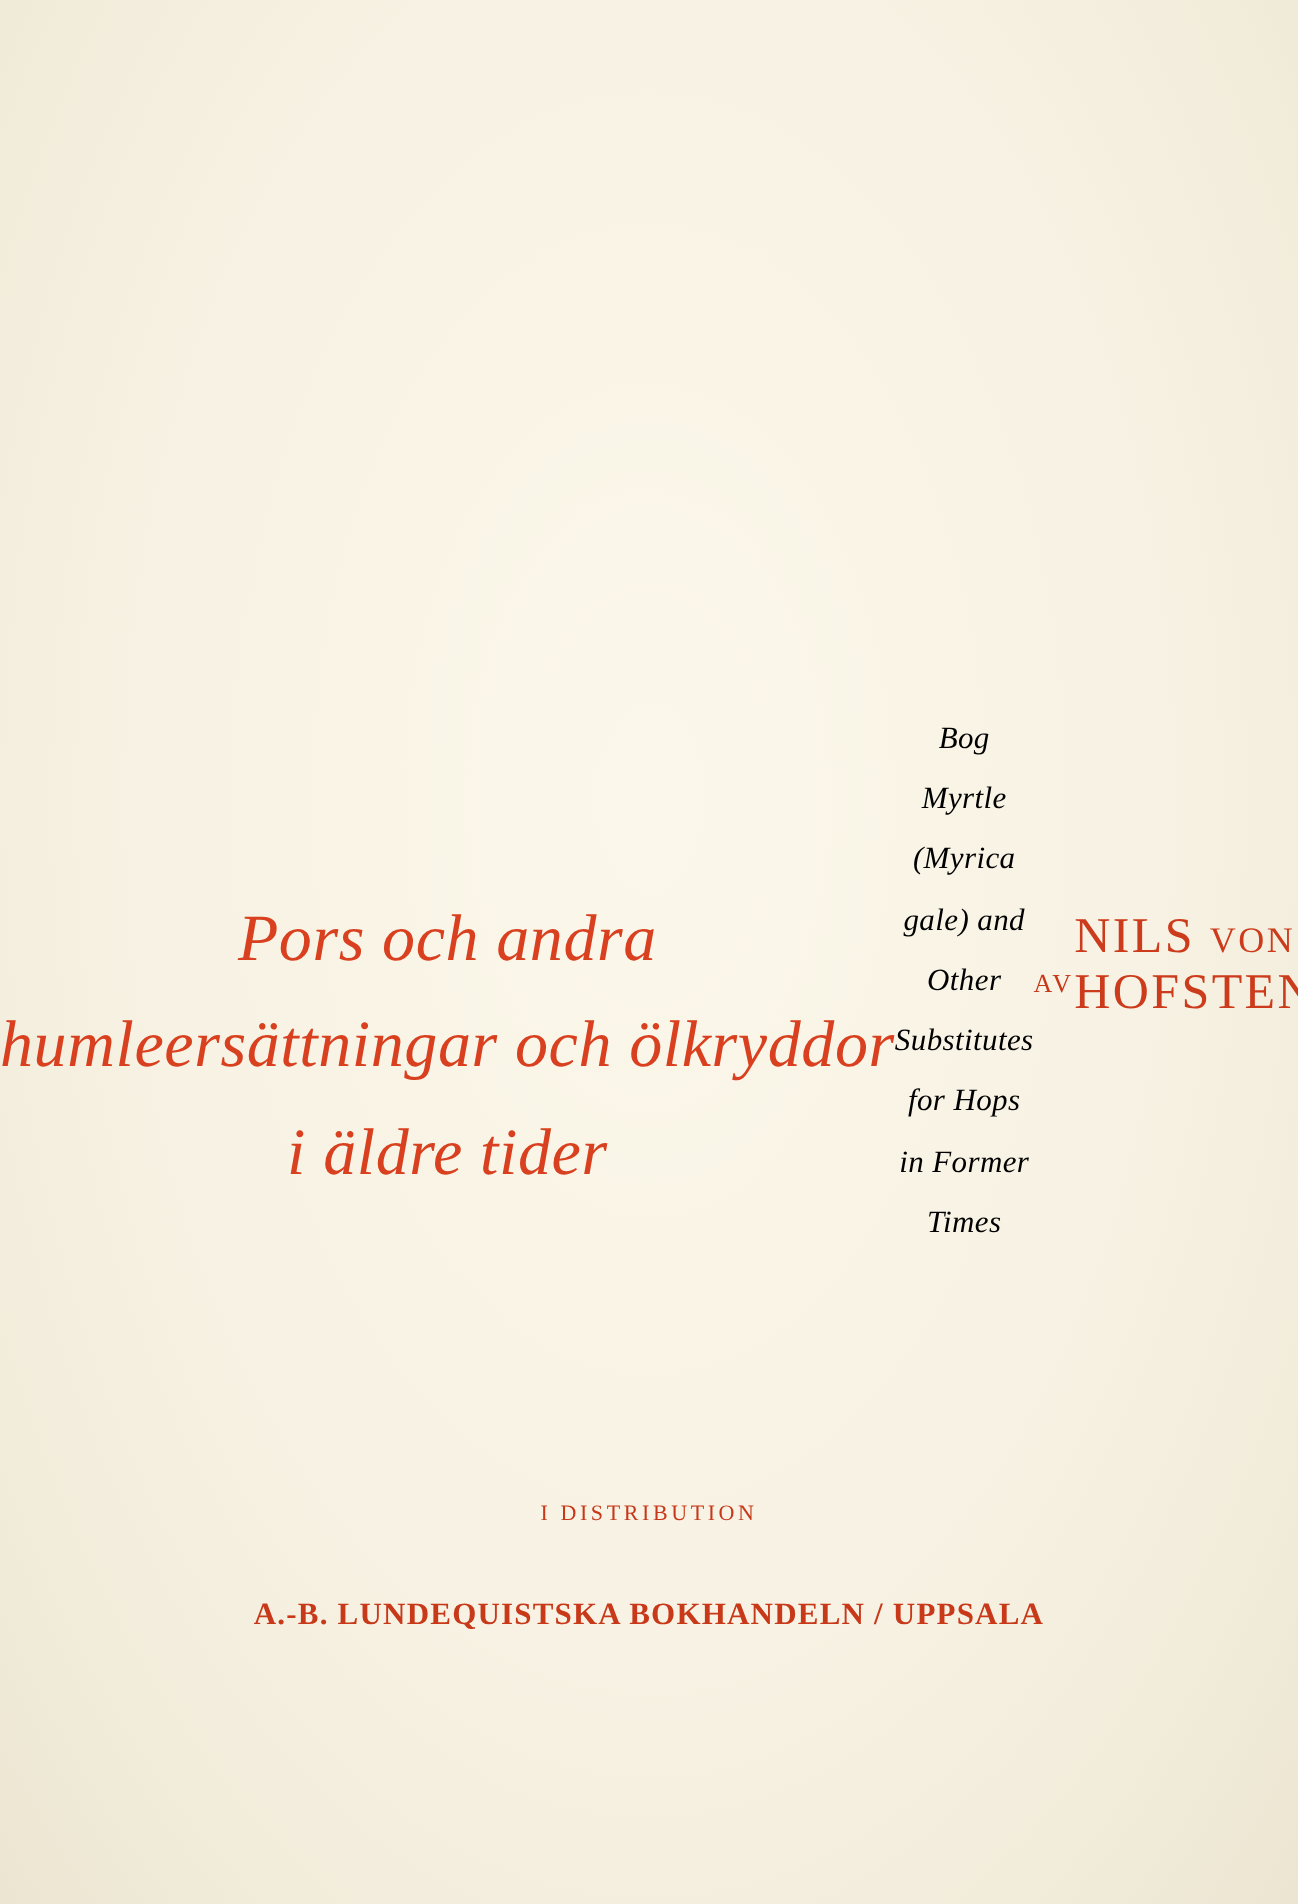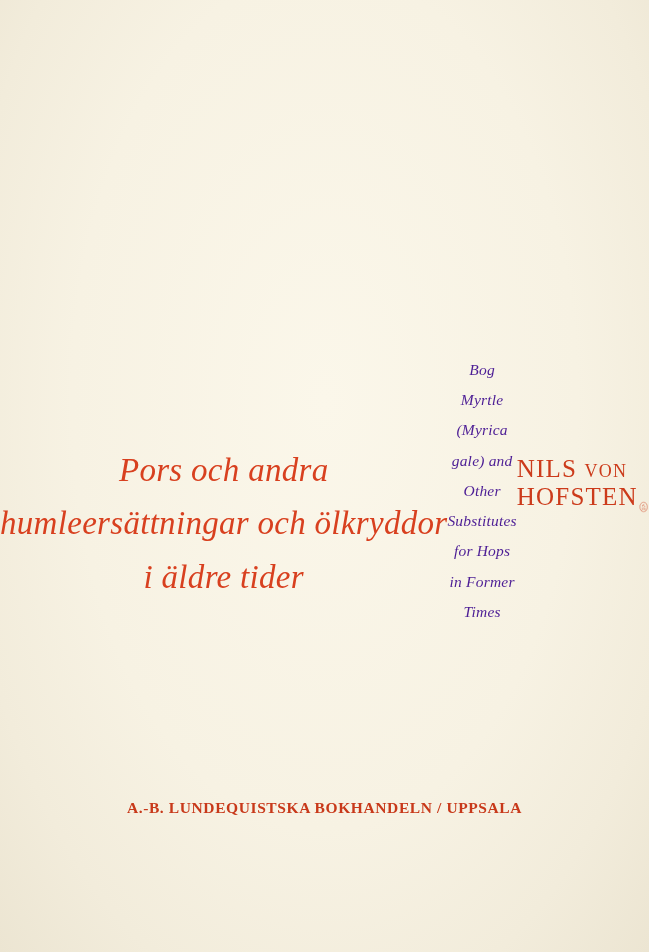--- a/index.html
+++ b/index.html
@@ -38,21 +38,21 @@
     letter-spacing: 0.3px;
     margin-top: 96px;
   }
   .main-title .line {
     display: block;
     white-space: nowrap;
   }
   .subtitle {
     width: 100%;
     text-align: center;
-    color: #4c1d95;
+    color: #000000;
     font-style: italic;
     font-size: 15.5px;
     line-height: 1.95;
     margin-top: 30px;
     letter-spacing: 0.2px;
   }
   .subtitle .line {
     display: block;
   }
   .byline-av {
@@ -113,20 +113,21 @@
     <span class="line">Pors och andra</span>
     <span class="line">humleersättningar och ölkryddor</span>
     <span class="line">i äldre tider</span>
   </div>
 
   <div class="subtitle">
     <span class="line">Bog Myrtle (Myrica gale) and Other Substitutes</span>
     <span class="line">for Hops in Former Times</span>
   </div>
 
+  <div class="byline-av">AV</div>
 
   <div class="author">
     <span>NILS</span>
     <span class="small">VON</span>
     <span>HOFSTEN</span>
   </div>
 
   <svg class="emblem" viewBox="0 0 120 124">
 
     <ellipse cx="60" cy="62" rx="41" ry="52" fill="none" stroke="#cc3b1b" stroke-width="3.2"></ellipse>
@@ -173,16 +174,17 @@
       <path d="M84 100 c-2 -10 -8 -17 -16 -20"></path>
       <path d="M46 96 l6 -8"></path>
       <path d="M74 96 l-6 -8"></path>
 
       <path d="M49 40 c4 -3 10 -4 15 -2"></path>
       <path d="M47 45 c4 -3 10 -4 15 -3"></path>
     </g>
   </svg>
 
   <div class="imprint">
+    <div class="distribution">I DISTRIBUTION</div>
     <div class="pub">A.-B. LUNDEQUISTSKA BOKHANDELN / UPPSALA</div>
   </div>
 
 </div>
 
 </body></html>

